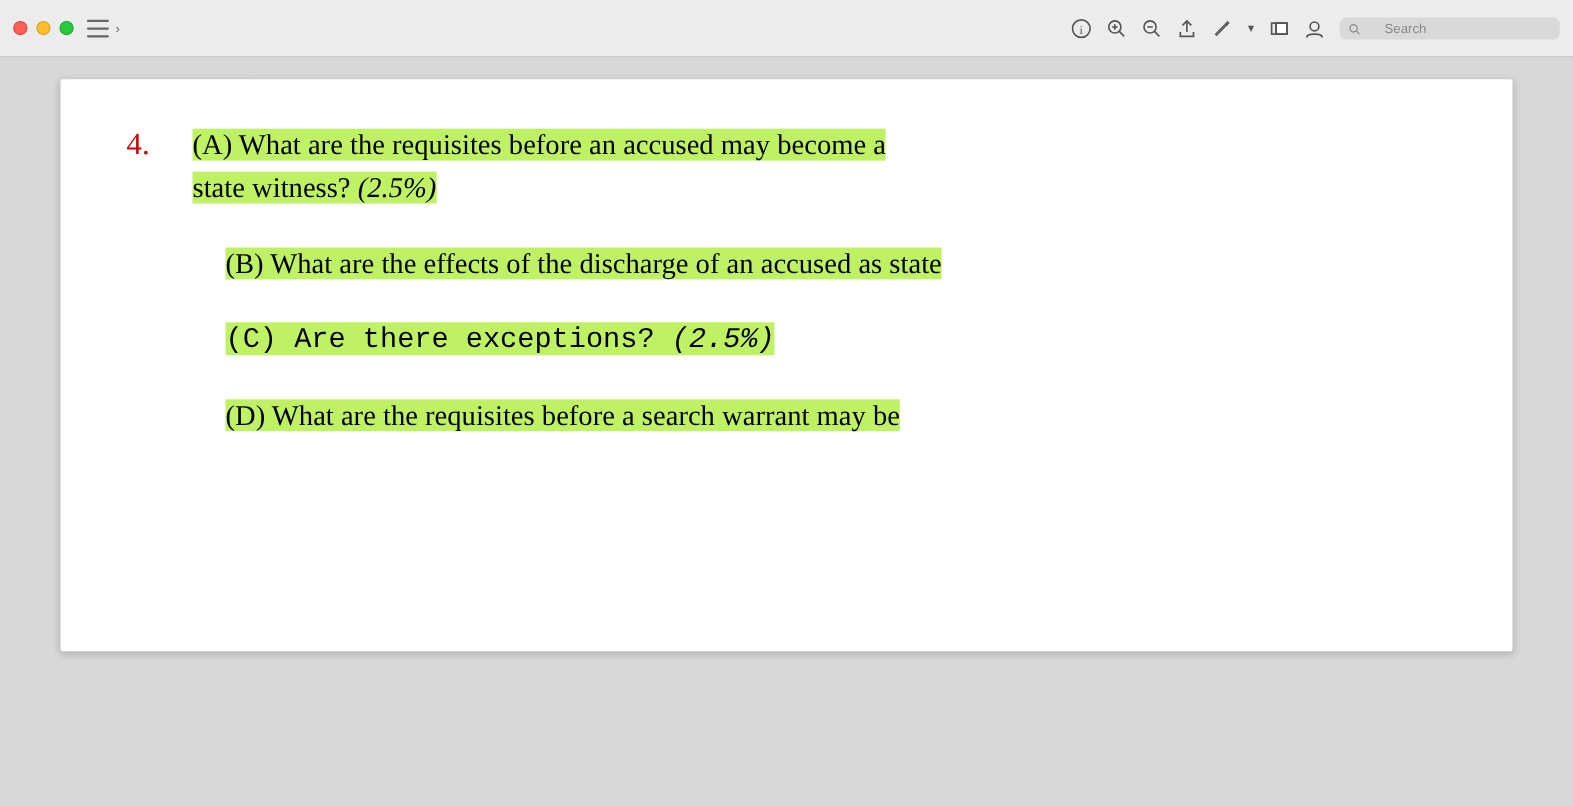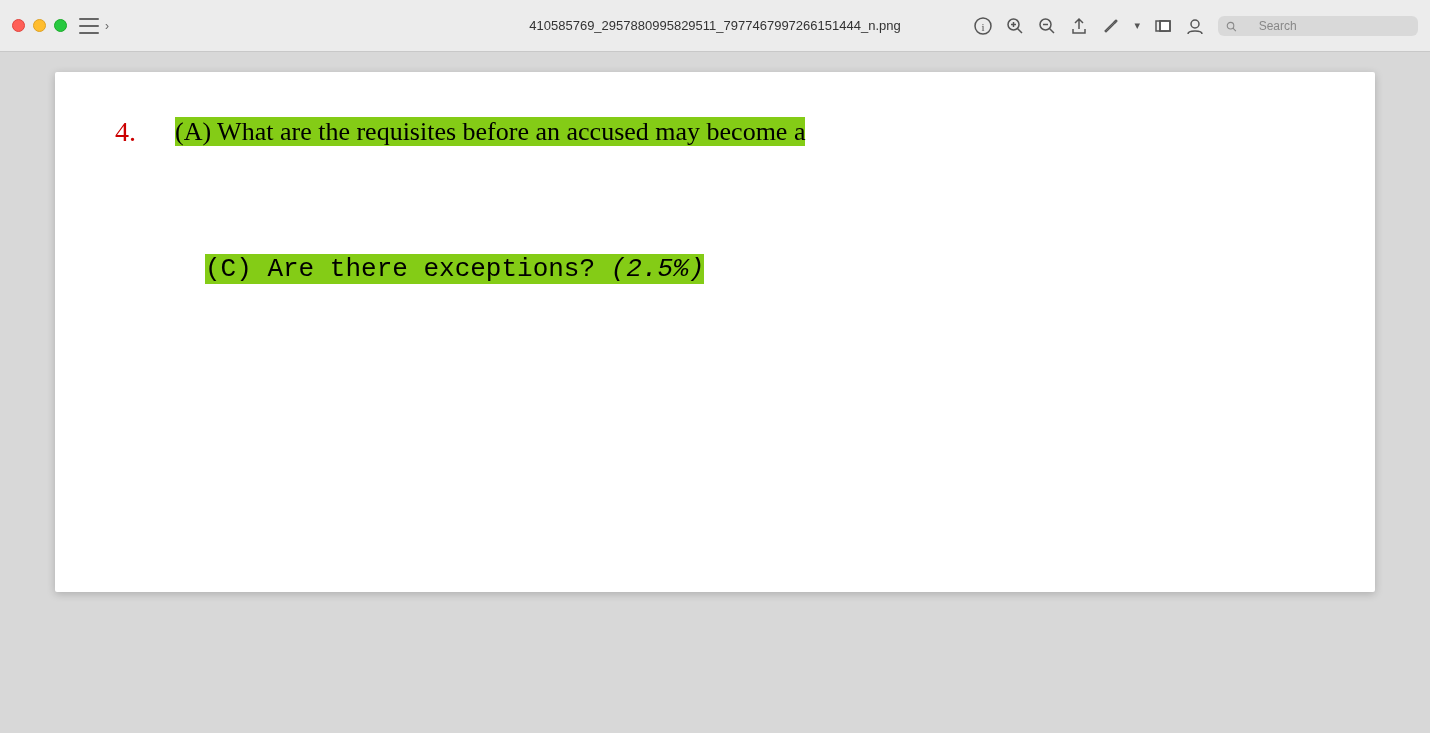--- a/index.html
+++ b/index.html
@@ -152,21 +152,21 @@
       min-width: 60px;
       font-family: Georgia, 'Times New Roman', serif;
       line-height: 1.4;
     }
 
     .question-body {
       flex: 1;
     }
 
     .highlight-pink {
-      background-color: #84cc16;
+      background-color: #bef264;
       display: inline;
     }
 
     .question-part {
       margin-bottom: 30px;
       font-size: 26px;
       font-family: Georgia, 'Times New Roman', serif;
       line-height: 1.5;
       text-align: justify;
     }
@@ -211,21 +211,20 @@
   </div>
 
   <div class="sidebar-toggle">
     <span></span>
     <span></span>
     <span></span>
   </div>
 
   <span class="titlebar-chevron">›</span>
 
-  <div class="titlebar-filename">410585769_2957880995829511_7977467997266151444_n.png</div>
 
   <div class="titlebar-icons">
     <span class="titlebar-icon">
       <svg width="18" height="18" viewBox="0 0 18 18" fill="none">
         <circle cx="9" cy="9" r="8" stroke="#555" stroke-width="1.5" fill="none"></circle>
         <text x="9" y="13.5" text-anchor="middle" font-size="11" fill="#555" font-family="Georgia">i</text>
       </svg>
     </span>
     <span class="titlebar-icon">
       <svg width="18" height="18" viewBox="0 0 18 18" fill="none">
@@ -280,30 +279,33 @@
 
 <div class="content-area">
   <div class="document-page">
     <div class="question-container">
       <div class="question-number">4.</div>
       <div class="question-body">
 
         <div class="question-part part-a">
           <span class="highlight-pink">(A) What are the requisites before an accused may become a</span>
           <br>
+          <span class="highlight-pink">state witness? <em class="italic-points">(2.5%)</em></span>
         </div>
 
         <div class="question-part part-b question-part-indent">
+          <span class="highlight-pink">(B) What are the effects of the discharge of an accused as state</span>
           <br>
         </div>
 
         <div class="question-part part-c question-part-indent">
           <span class="highlight-pink">(C) Are there exceptions? <em class="italic-points">(2.5%)</em></span>
         </div>
 
         <div class="question-part part-d question-part-indent">
+          <span class="highlight-pink">(D) What are the requisites before a search warrant may be</span>
           <br>
         </div>
 
       </div>
     </div>
   </div>
 </div>
 
 </body></html>

